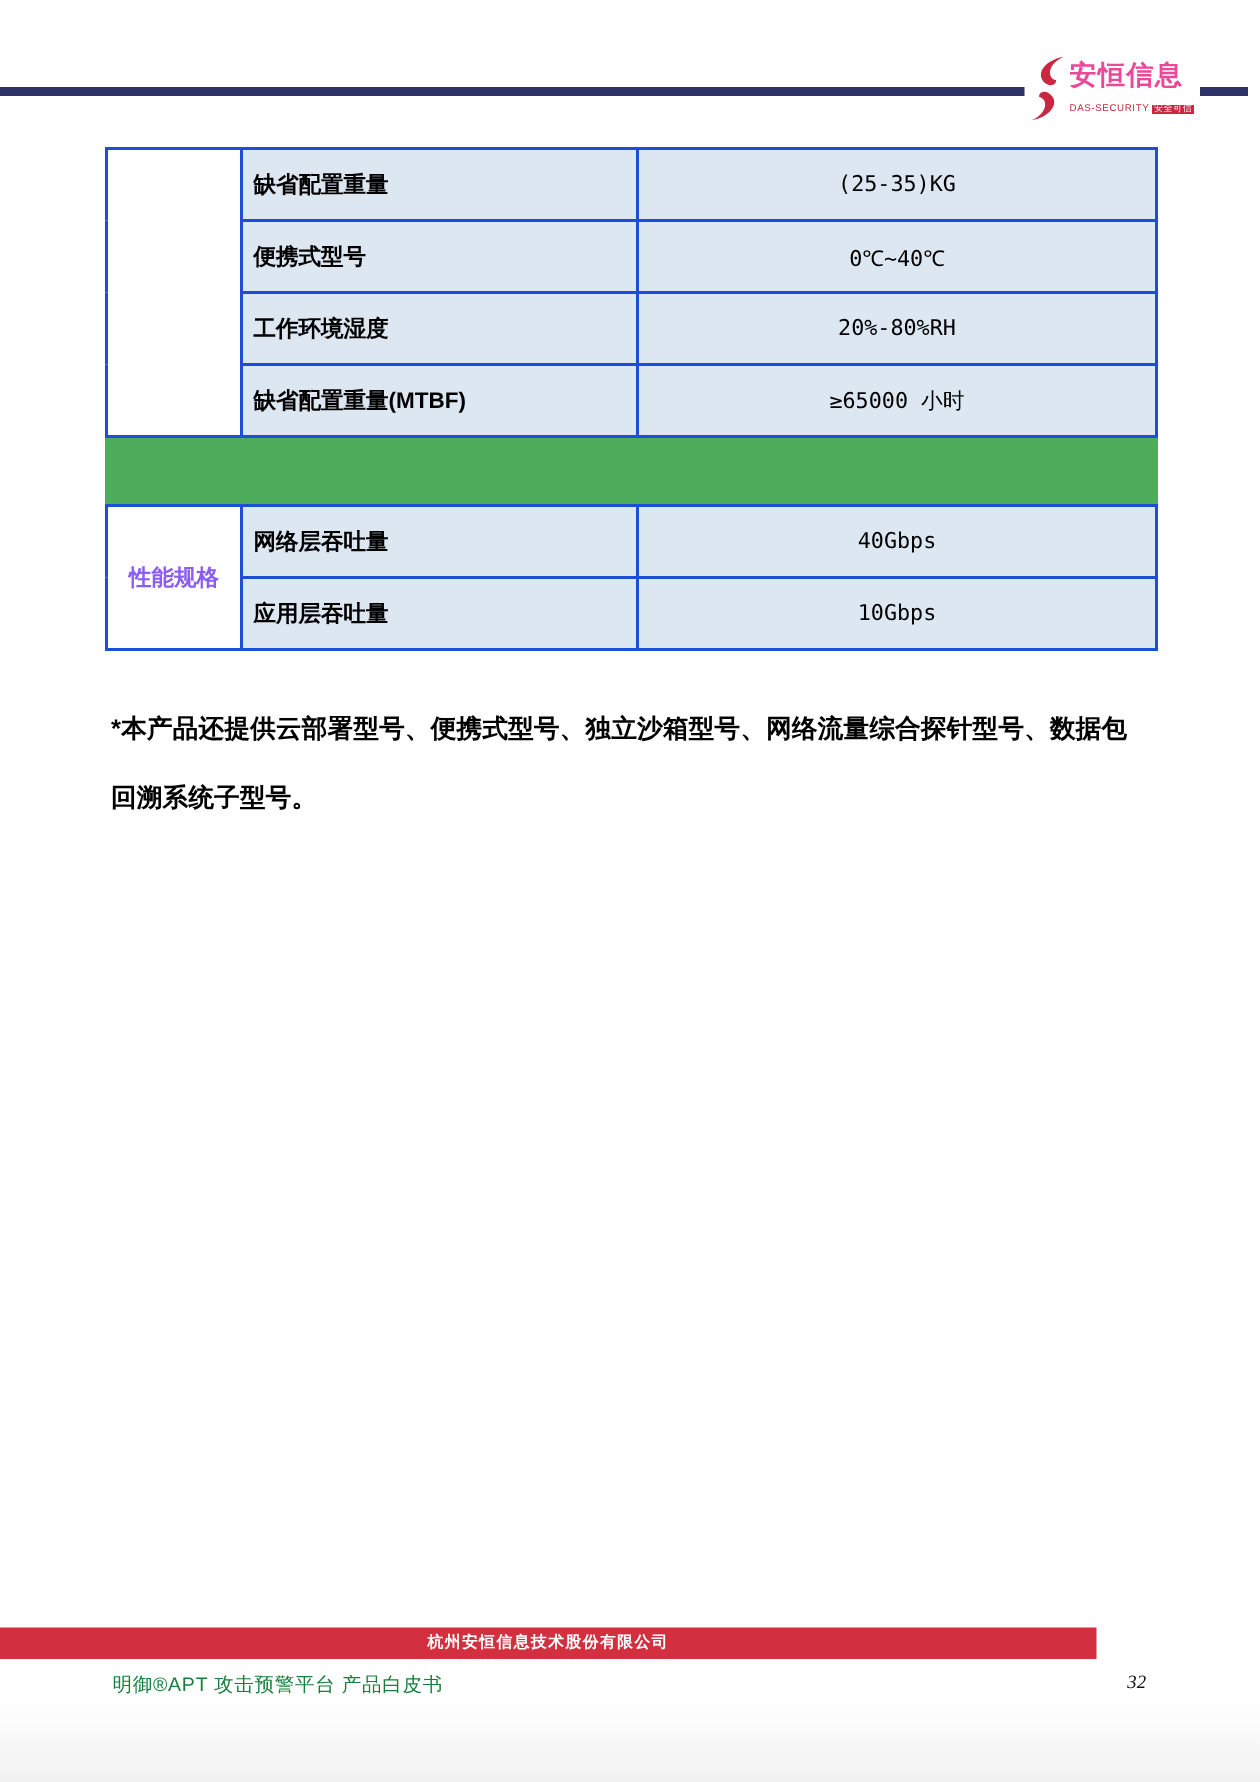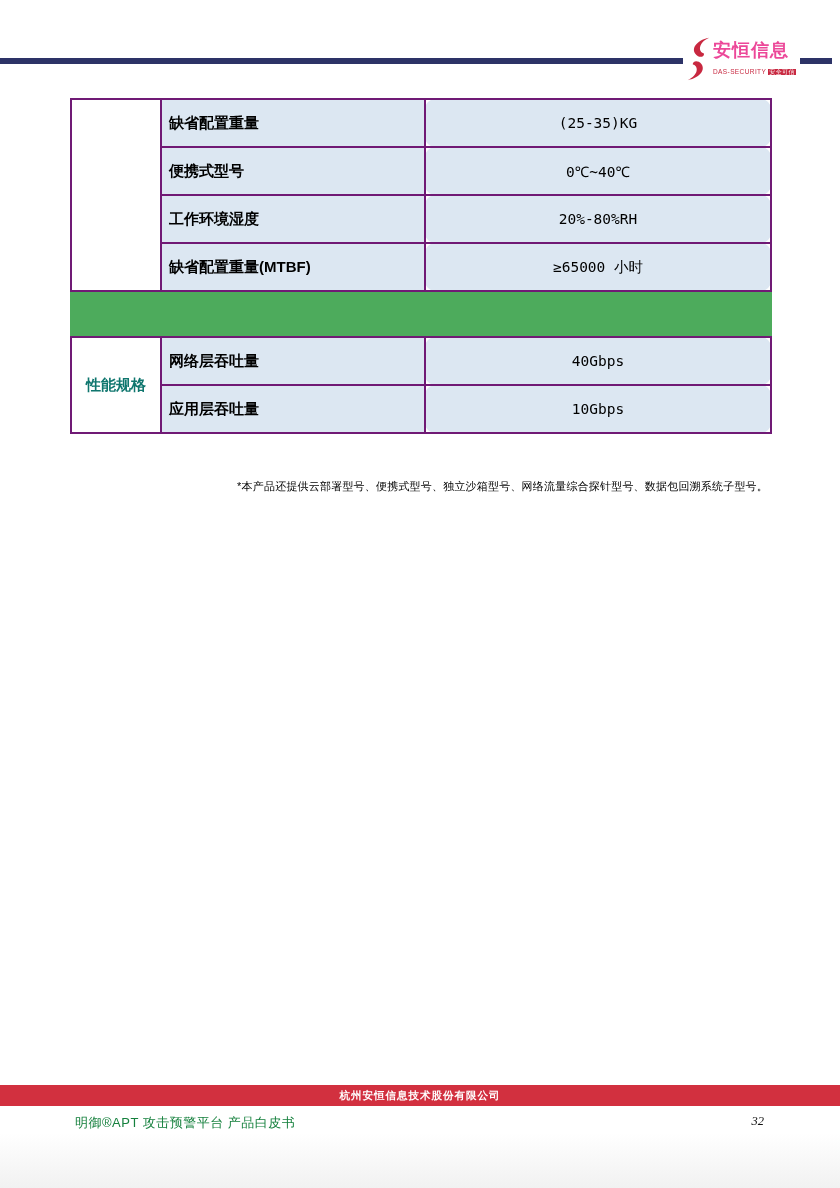--- a/index.html
+++ b/index.html
@@ -67,71 +67,70 @@
 
   
   table.spec-table {
     position: absolute;
     left: 70px; top: 98px;
     width: 700px;
     border-collapse: collapse;
     table-layout: fixed;
   }
   table.spec-table td {
-    border: 2px solid #701a75;
+    border: 2px solid #1d4ed8;
     vertical-align: middle;
   }
   td.cell-side {
     background: #ffffff;
     text-align: center;
     font-weight: bold;
     font-size: 15px;
-    color: #0f766e;
+    color: #8b5cf6;
   }
   td.cell-label {
     background: #dce7f2;
     font-weight: bold;
     font-size: 15px;
     color: #000;
     padding-left: 7px;
   }
   td.cell-value {
     background: #dce7f2;
     text-align: center;
     font-size: 14.5px;
     font-family: "DejaVu Sans Mono", monospace;
     color: #000;
-    border-radius: 10px;
   }
   tr.spec-row { height: 48px; }
   tr.green-row { height: 46px; }
   tr.green-row td {
     background: #4dab5c;
     border-left-color: #4dab5c;
     border-right-color: #4dab5c;
   }
 
   
   .note {
     position: absolute;
     left: 74px; top: 463px;
     width: 694px;
-    font-size: 11px;
+    font-size: 17px;
     letter-spacing: 0.2px;
-    font-weight: 400;
+    font-weight: 700;
     color: #000;
     line-height: 46px;
-    text-align: right;
+    text-align: left;
   }
 
   
   .footer-bar {
     position: absolute;
     left: 0; top: 1085px;
-    width: 840px; height: 21px;
+    width: 731px; height: 21px;
     background: #d2303f;
     text-align: center;
   }
   .footer-bar-text {
     color: #ffffff;
     font-size: 10.5px;
     font-weight: bold;
     line-height: 21px;
     letter-spacing: 1px;
   }

